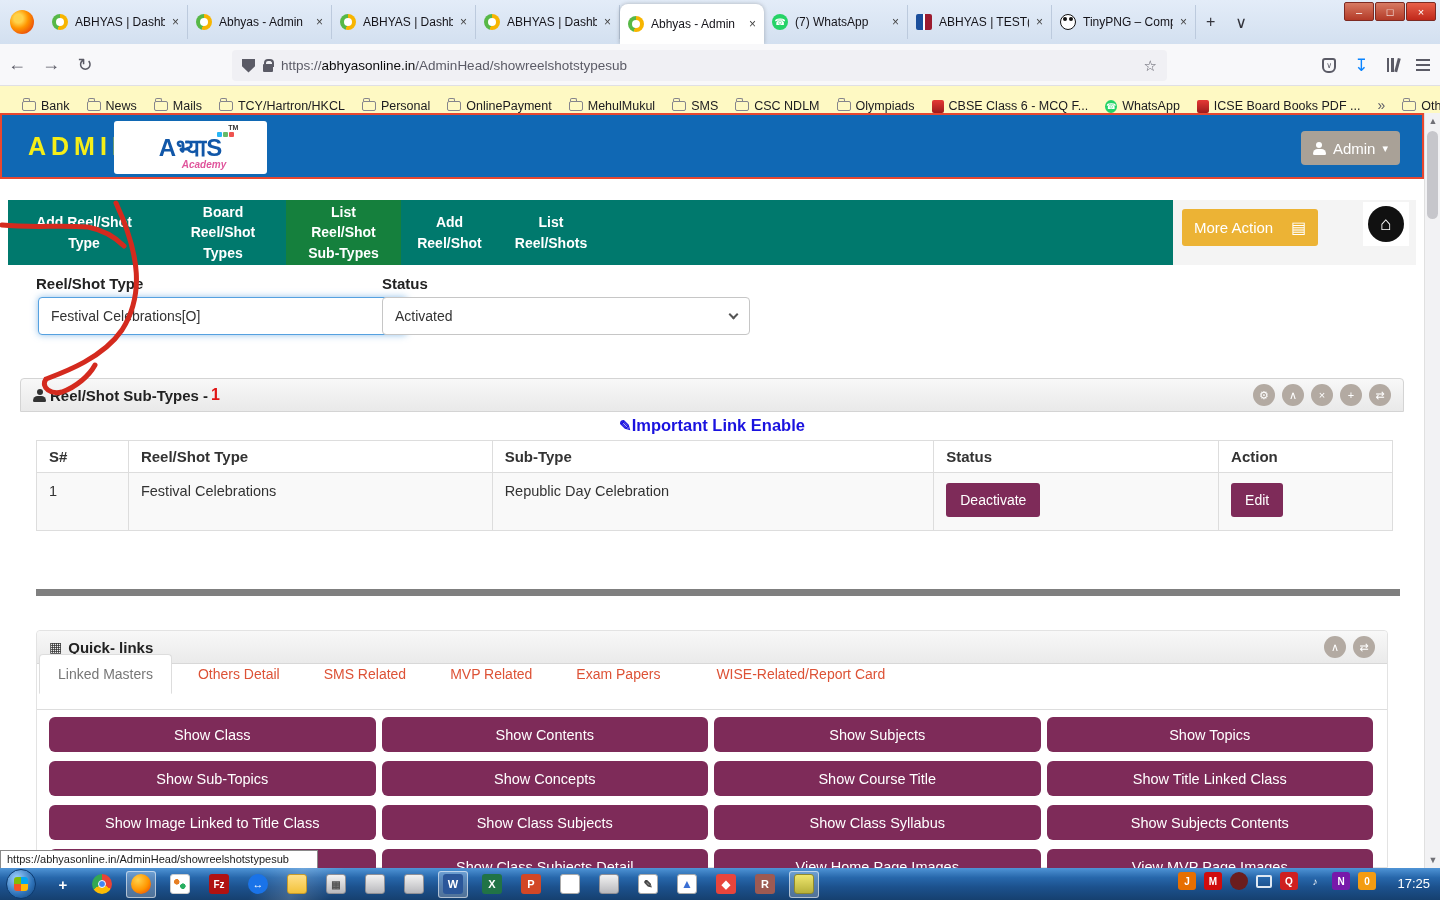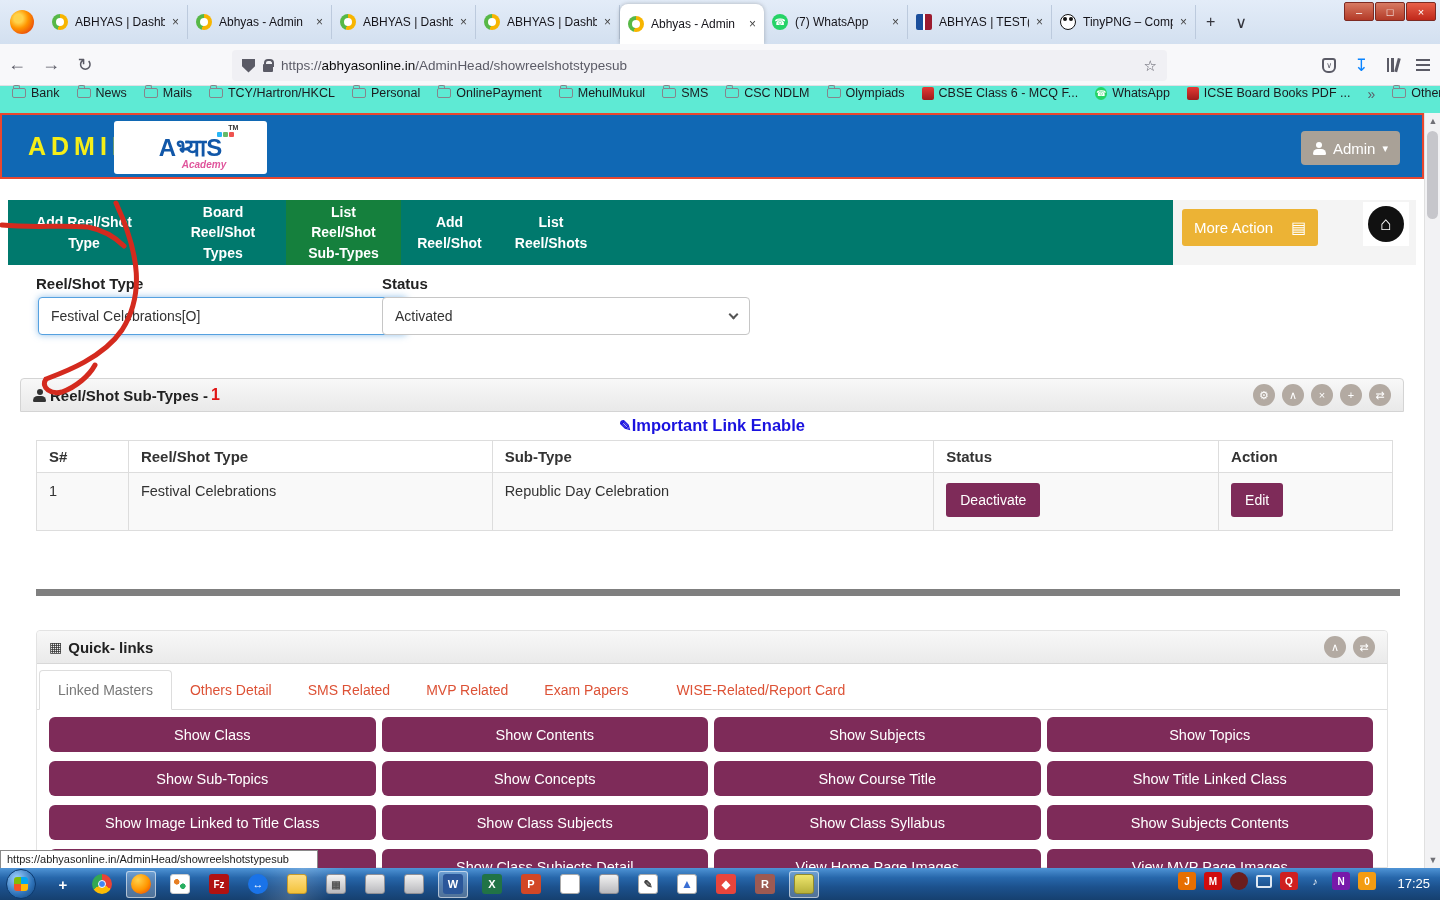--- a/index.html
+++ b/index.html
@@ -44,22 +44,22 @@
   .star{font-size:15px;color:#5b5b66}
   #toolbar-right{position:absolute;right:10px;top:6px;display:flex;align-items:center;gap:18px;height:30px}
   .dlicon{color:#0a84ff;font-size:17px}
   .libicon{display:flex;gap:2px;align-items:flex-end;height:14px}
   .libicon i{display:block;width:2.5px;background:#5b5b66;height:14px}
   .libicon i:last-child{transform:rotate(15deg)}
   .burger{display:flex;flex-direction:column;gap:3px}
   .burger i{display:block;width:14px;height:2px;background:#5b5b66}
   .shield2{width:14px;height:15px;border:2px solid #5b5b66;border-radius:3px 3px 6px 6px;color:#5b5b66;font-size:8px;display:flex;align-items:center;justify-content:center}
 
-  #bookmarks{position:absolute;left:0;top:86px;width:1440px;height:27px;background:#5eead4;
-    display:flex;align-items:flex-start;gap:17px;padding:0 12px;font-size:12.5px;color:#1b1b1f}
+  #bookmarks{position:absolute;left:0;top:86px;width:1440px;height:27px;background:#fef9c3;
+    display:flex;align-items:flex-end;gap:17px;padding:0 22px;font-size:12.5px;color:#1b1b1f}
   .bm{display:flex;align-items:center;gap:5px;white-space:nowrap}
   .fol{width:14px;height:10px;border:1.5px solid #85858c;border-radius:2px;position:relative;flex:none}
   .fol::before{content:"";position:absolute;top:-4px;left:0;width:5px;height:2px;border:1.5px solid #85858c;border-bottom:none;border-radius:2px 2px 0 0}
   .bico{width:12px;height:13px;border-radius:2px;flex:none}
   .bico.red{background:linear-gradient(#e53935,#9e1b1b)}
   .bico.wa{background:#25d366;border-radius:50%;color:#fff;font-size:8px;display:flex;align-items:center;justify-content:center}
   .bm-chev{color:#5b5b66;font-size:14px;margin-left:auto}
   #other-bm{display:flex;align-items:center;gap:5px;margin-right:6px}
 
   
@@ -119,21 +119,21 @@
   .mbtn{display:inline-block;background:#7e2b59;color:#fff;border:none;border-radius:3px;font-size:14px;
     padding:9px 14px;font-family:inherit}
 
   #divider{position:absolute;left:36px;top:476px;width:1364px;height:7px;background:#7f7f7f}
 
   #quick-panel{position:absolute;left:36px;top:517px;width:1352px;height:238px;background:#fff;border:1px solid #e3e3e3;border-radius:4px 4px 0 0}
   #quick-head{height:33px;background:linear-gradient(#f8f8f8,#eaeaea);border-bottom:1px solid #d8d8d8;border-radius:4px 4px 0 0;
     display:flex;align-items:center;padding:0 12px;color:#222}
   #quick-head .grid-ico{font-size:14px;margin-right:6px;color:#333}
   #quick-head .ttl{font-weight:bold;font-size:15px}
-  #quick-tabs{height:46px;border-bottom:1px solid #ddd;display:flex;align-items:flex-end;padding:0 2px;gap:0}
+  #quick-tabs{height:46px;border-bottom:1px solid #ddd;display:flex;align-items:flex-end;padding:16px 2px;gap:8px}
   .qtab{font-size:14px;padding:11px 18px;color:#dd5236;white-space:nowrap}
   .qtab.active{color:#777;background:#fff;border:1px solid #ddd;border-bottom:1px solid #fff;border-radius:4px 4px 0 0;margin-bottom:-1px}
   .qtab.wise{margin-left:12px}
   #quick-grid{display:grid;grid-template-columns:repeat(4,1fr);gap:9px 6px;padding:7px 14px 0 12px}
   .qbtn{height:35px;background:#7e2b59;border-radius:6px;color:#fff;font-size:14.5px;display:flex;align-items:center;justify-content:center;
     white-space:nowrap;overflow:hidden}
 
   
   #annot{position:absolute;left:0;top:195px;width:220px;height:215px;pointer-events:none;z-index:30}
 

